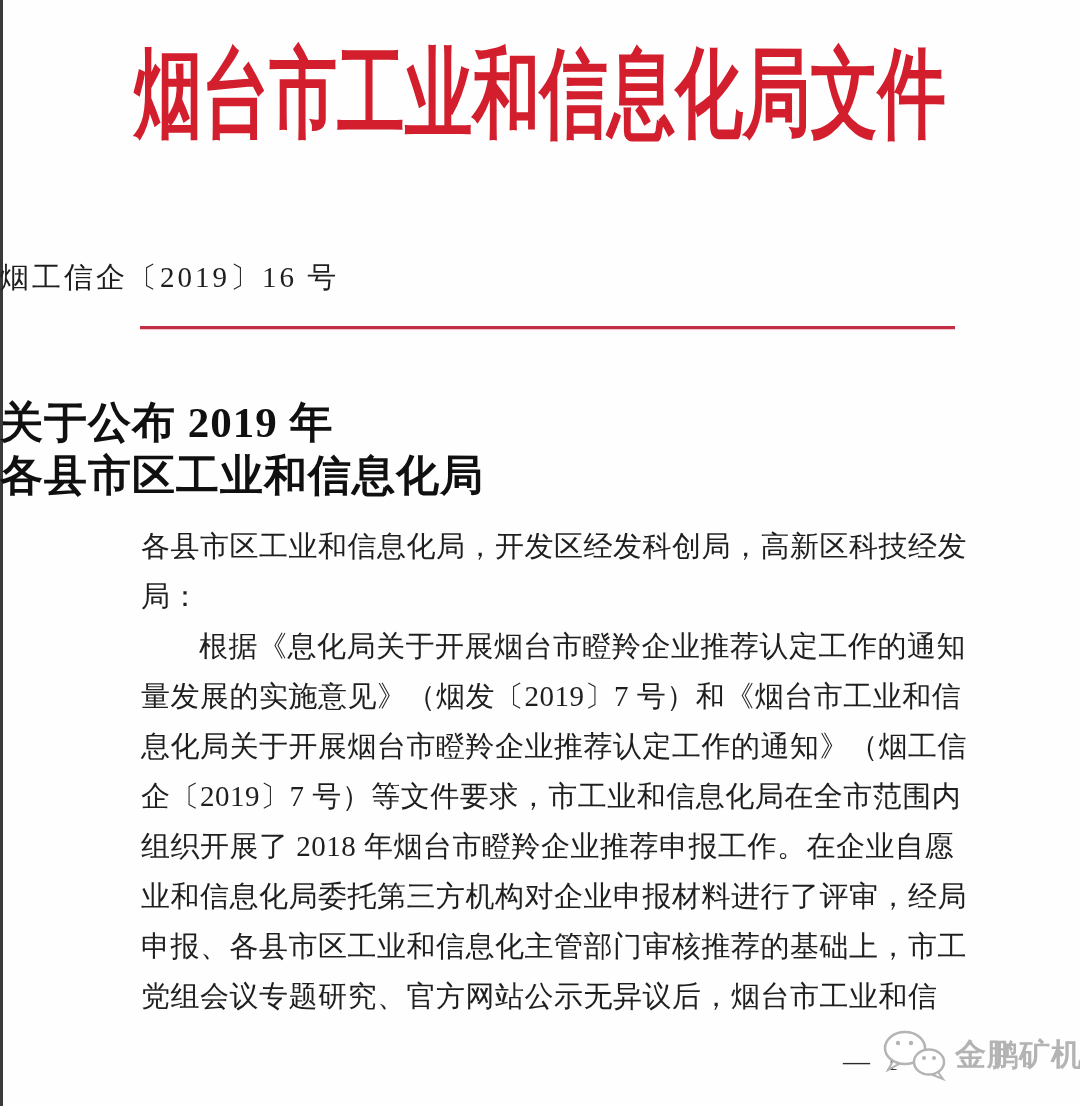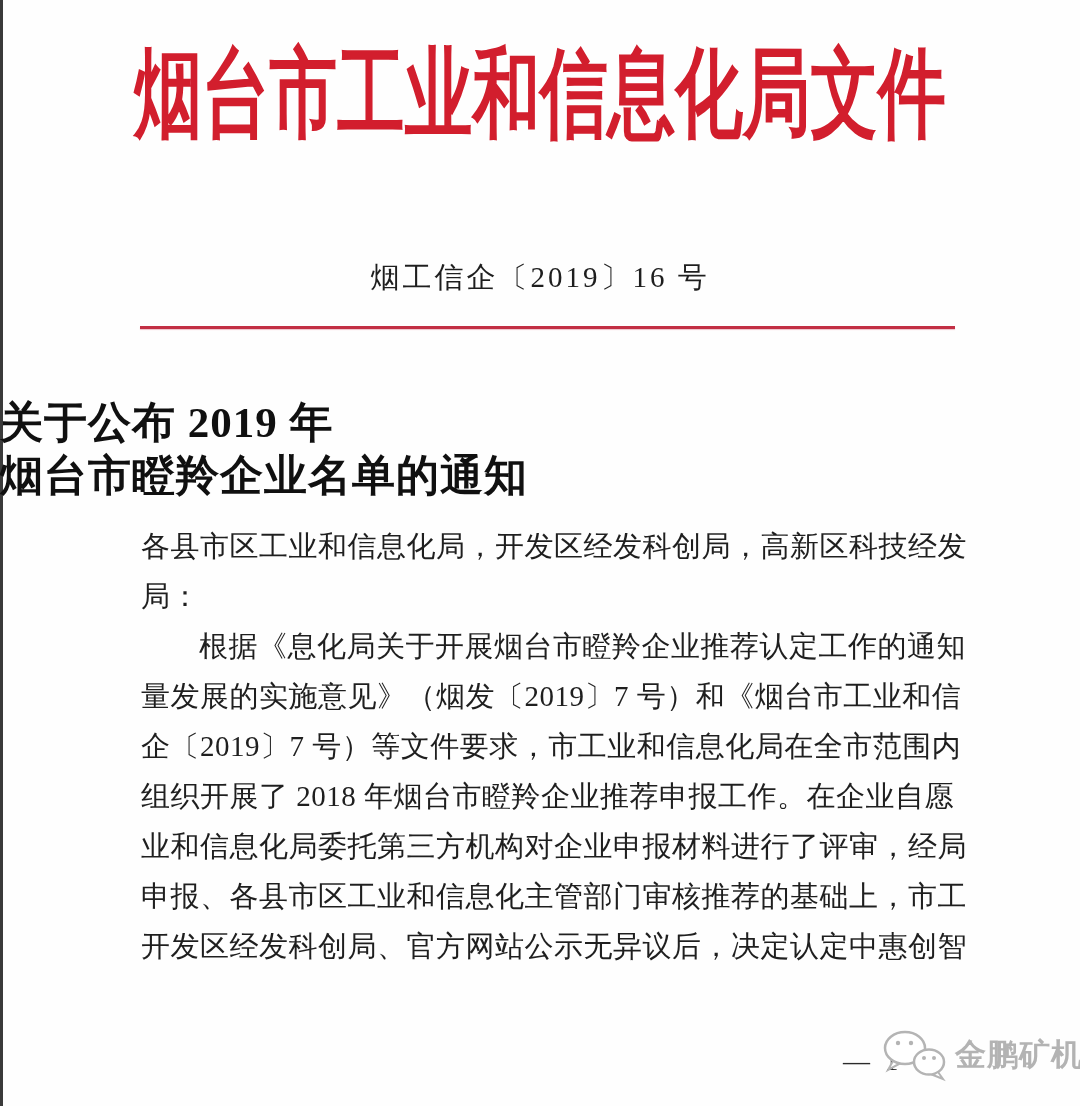--- a/index.html
+++ b/index.html
@@ -44,21 +44,21 @@
     transform: scaleX(0.69);
     transform-origin: 50% 50%;
     letter-spacing: 0px;
   }
 
   
   .doc-number {
     position: absolute;
     top: 258px; left: 0;
     width: 100%;
-    text-align: center;
+    text-align: left;
     font-size: 29px;
     letter-spacing: 3px;
     color: #1e1e1e;
   }
 
   
   .red-divider {
     position: absolute;
     top: 326px;
     left: 140px;
@@ -133,33 +133,34 @@
   <div class="red-header">
     <span class="red-header-text">烟台市工业和信息化局文件</span>
   </div>
 
   <div class="doc-number">烟工信企〔2019〕16 号</div>
 
   <div class="red-divider"></div>
 
   <div class="doc-title">
     <div>关于公布 2019 年</div>
-    <div>烟台市瞪羚企业名单的通知</div>
+    <div>各县市区工业和信息化局</div>
   </div>
 
   <div class="doc-body">
     <div class="body-line">各县市区工业和信息化局，开发区经发科创局，高新区科技经发</div>
     <div class="body-line">局：</div>
     <div class="body-line indent">根据《息化局关于开展烟台市瞪羚企业推荐认定工作的通知</div>
     <div class="body-line">量发展的实施意见》（烟发〔2019〕7 号）和《烟台市工业和信</div>
+    <div class="body-line">息化局关于开展烟台市瞪羚企业推荐认定工作的通知》（烟工信</div>
     <div class="body-line">企〔2019〕7 号）等文件要求，市工业和信息化局在全市范围内</div>
     <div class="body-line">组织开展了 2018 年烟台市瞪羚企业推荐申报工作。在企业自愿</div>
     <div class="body-line">业和信息化局委托第三方机构对企业申报材料进行了评审，经局</div>
     <div class="body-line">申报、各县市区工业和信息化主管部门审核推荐的基础上，市工</div>
-    <div class="body-line">开发区经发科创局、官方网站公示无异议后，决定认定中惠创智</div>
+    <div class="body-line">党组会议专题研究、官方网站公示无异议后，烟台市工业和信</div>
   </div>
 
   <div class="page-number">— 1</div>
 
   <div class="watermark">
     <svg class="wechat-icon" width="70" height="54" viewBox="0 0 70 54" xmlns="http://www.w3.org/2000/svg">
 
       <ellipse cx="25" cy="20" rx="20" ry="16" fill="#ffffff" stroke="#b4b4b4" stroke-width="2.5"></ellipse>
       <path d="M 13 33 L 8 42 L 19 36 Z" fill="#ffffff" stroke="#b4b4b4" stroke-width="2"></path>
       <circle cx="18" cy="15" r="2.2" fill="#b4b4b4"></circle>

